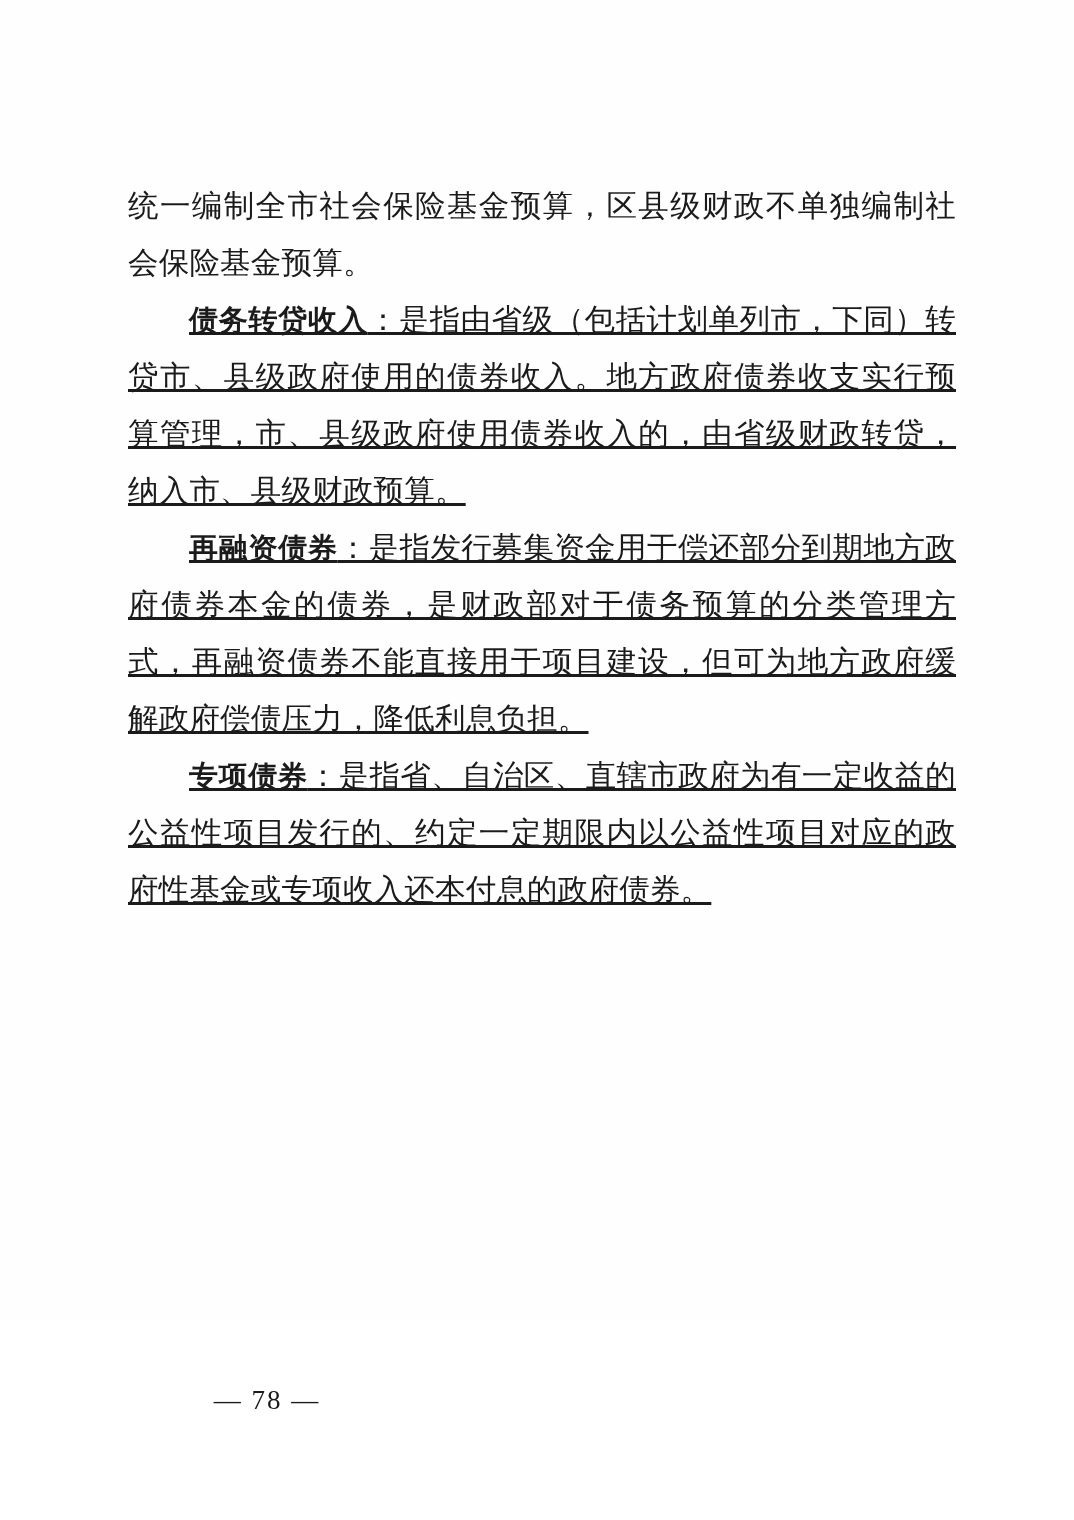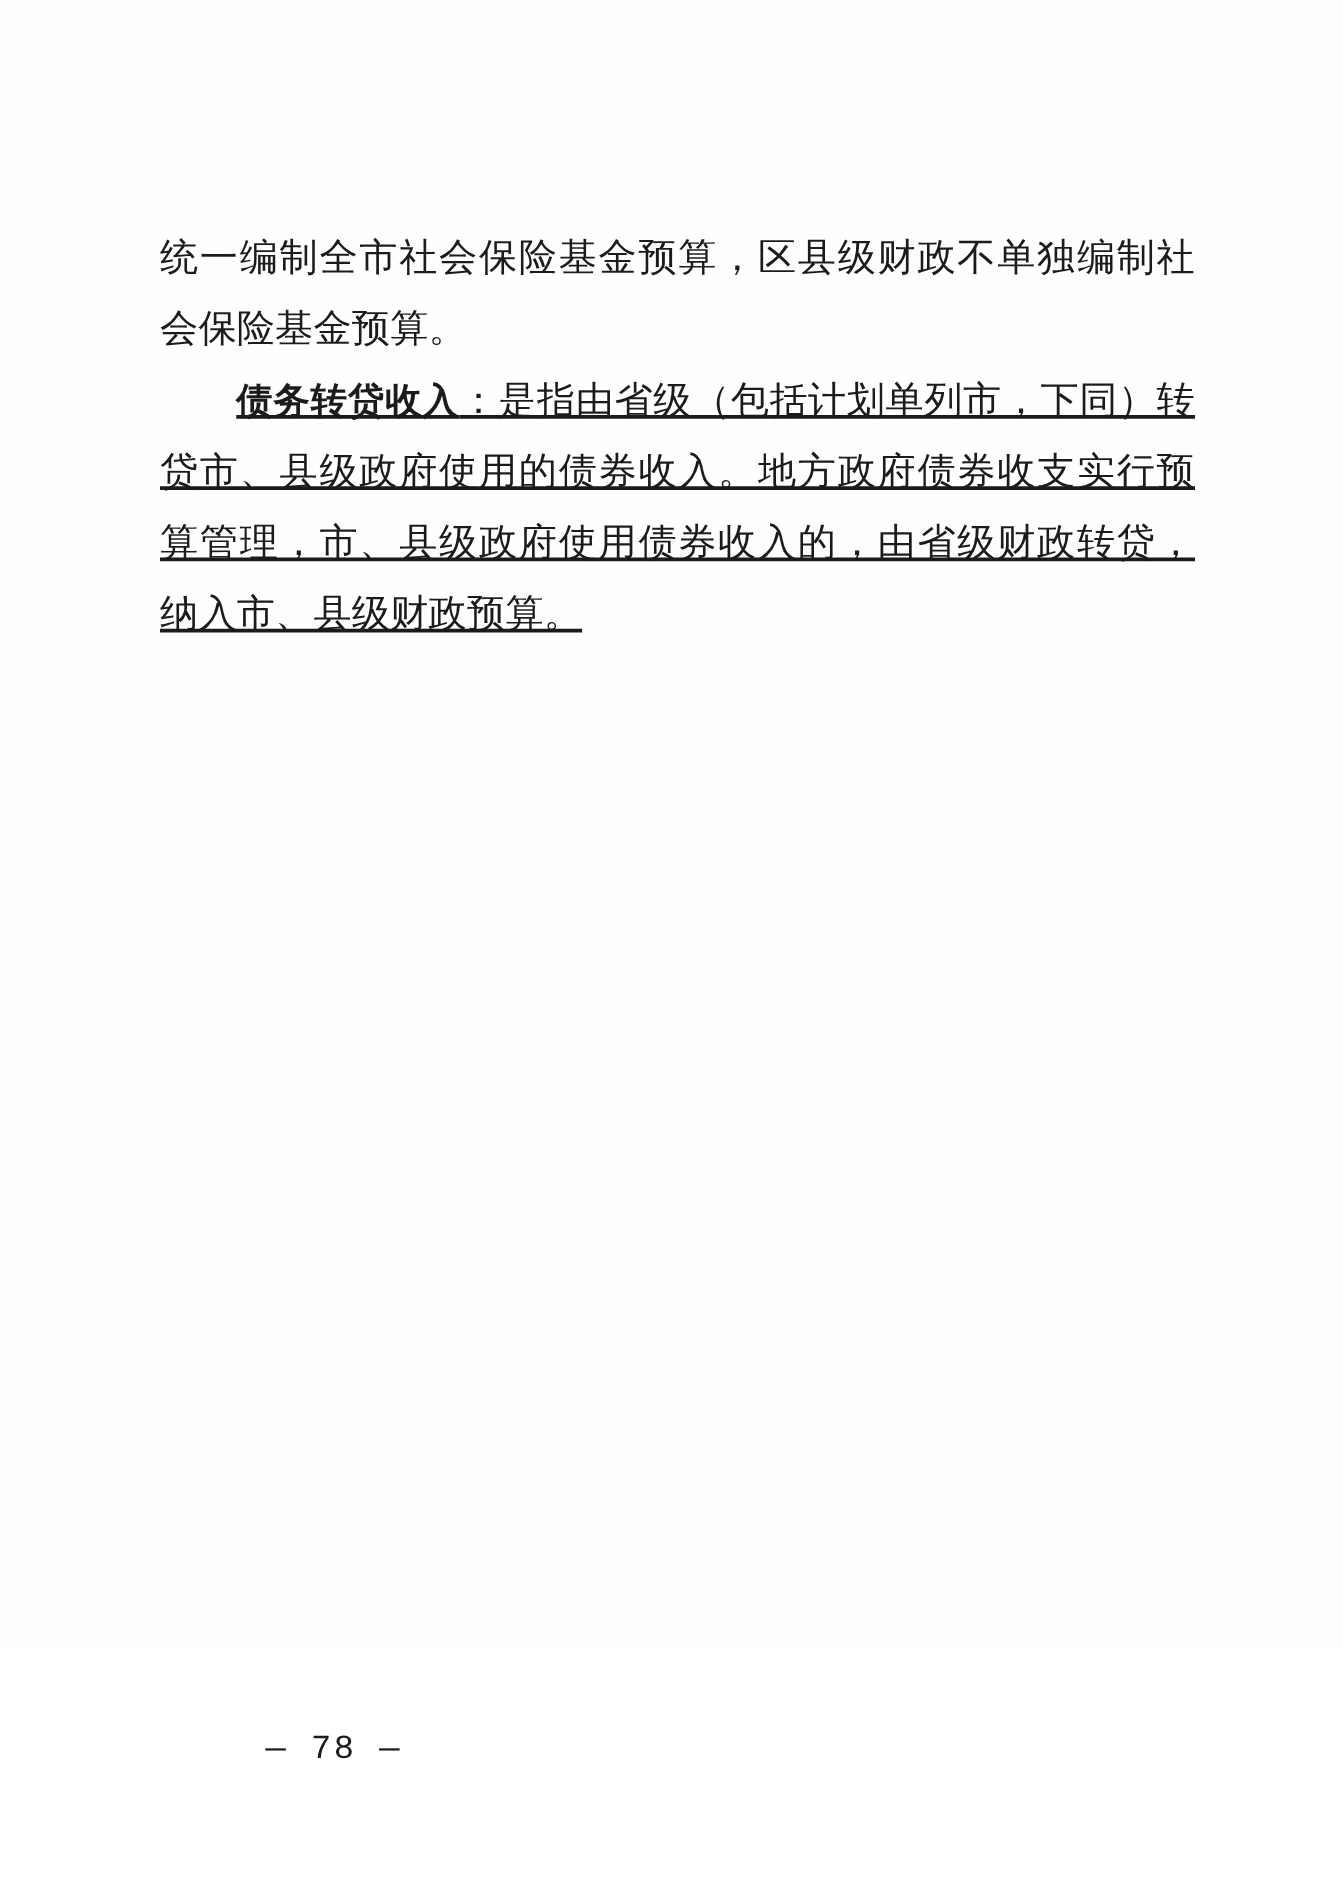--- a/index.html
+++ b/index.html
@@ -46,21 +46,21 @@
     font-size: 29px;
     letter-spacing: 0.5px;
   }
   .page-number {
     position: absolute;
     left: 0;
     right: 0;
     top: 1385px;
     text-align: center;
     font-size: 27px;
-    font-family: Liberation Mono, monospace;
+    font-family: Liberation Serif, serif;
     color: #1b1b1b;
     letter-spacing: 2px;
   }
   .pn-inner {
     display: inline-block;
     margin-left: -540px;
   }
 </style>
 </head>
 <body>
@@ -70,21 +70,27 @@
 
     <p class="para">
       <span>统一编制全市社会保险基金预算，区县级财政不单独编制社会保险基金预算。</span>
     </p>
 
     <p class="para indent">
       <span class="term">债务转贷收入</span><span>：是指由省级（包括计划单列市，下同）转贷市、县级政府使用的债券收入。地方政府债券收支实行预算管理，市、县级政府使用债券收入的，由省级财政转贷，纳入市、县级财政预算。</span>
     </p>
 
 
+    <p class="para indent">
+      <span class="term">再融资债券</span><span>：是指发行募集资金用于偿还部分到期地方政府债券本金的债券，是财政部对于债务预算的分类管理方式，再融资债券不能直接用于项目建设，但可为地方政府缓解政府偿债压力，降低利息负担。</span>
+    </p>
 
+    <p class="para indent">
+      <span class="term">专项债券</span><span>：是指省、自治区、直辖市政府为有一定收益的公益性项目发行的、约定一定期限内以公益性项目对应的政府性基金或专项收入还本付息的政府债券。</span>
+    </p>
 
 
   </div>
 
   <div class="page-number">
     <span class="pn-inner">— 78 —</span>
   </div>
 </div>
 
 </body></html>

